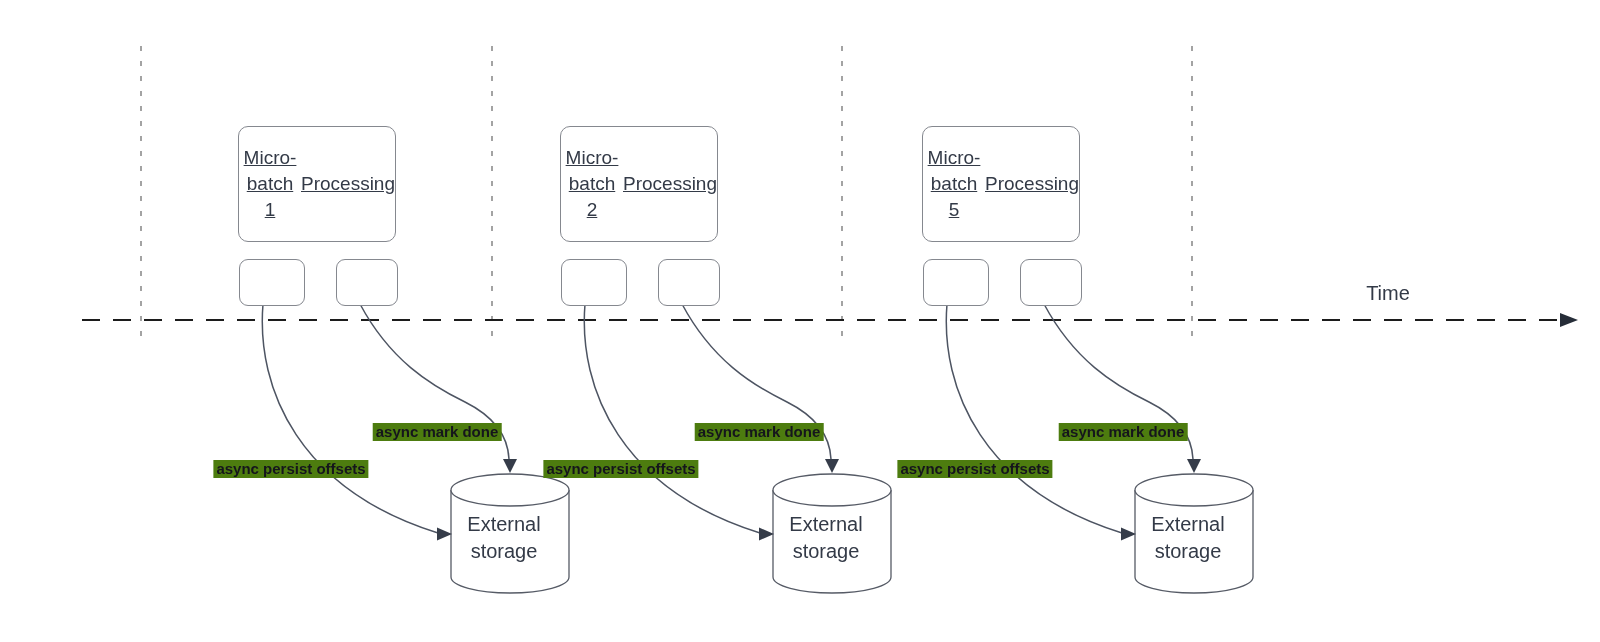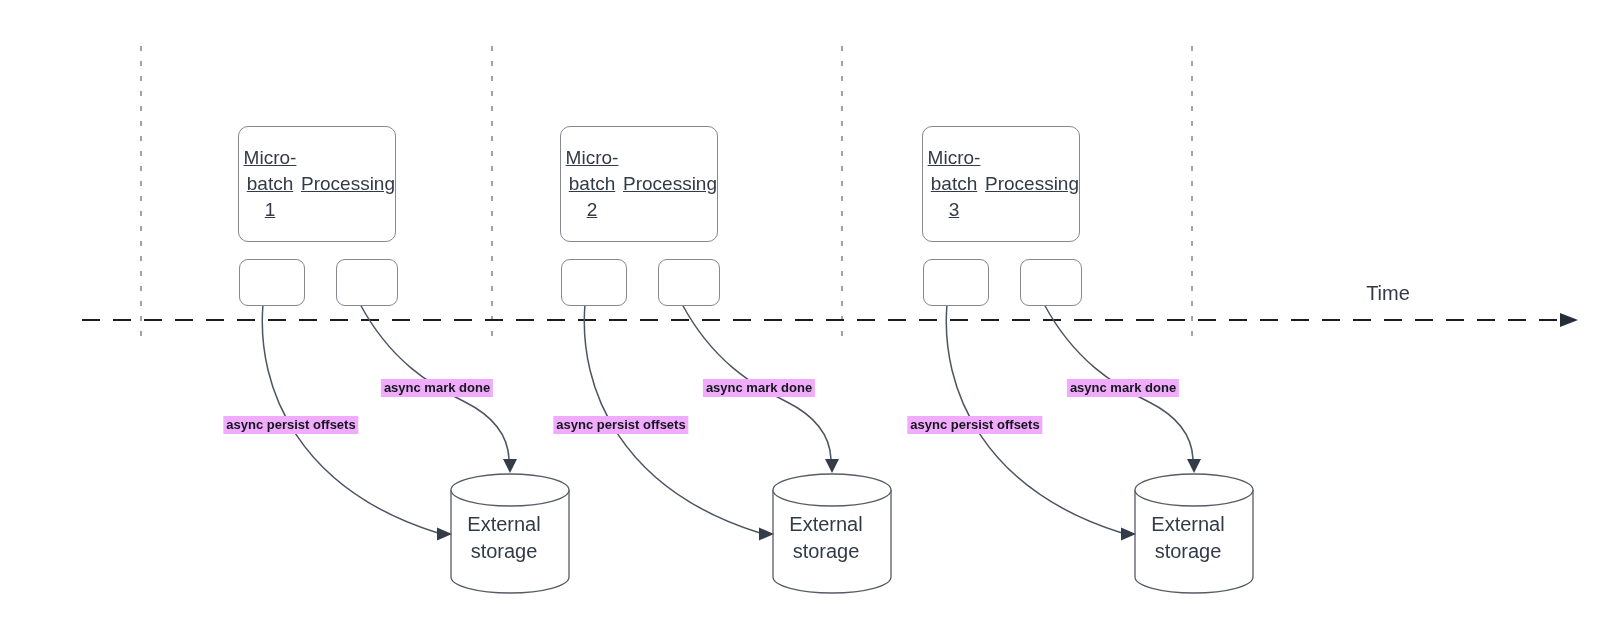--- a/index.html
+++ b/index.html
@@ -15,22 +15,22 @@
     font-size:19px;line-height:26px;color:#333a47;text-align:center;text-decoration:underline;
   }
   .mini-box{
     position:absolute;top:259px;height:45px;
     border:1px solid #85888f;border-radius:9px;background:#fff;
   }
   .mini-a{width:64px;}
   .mini-b{width:60px;}
   .lbl{
     position:absolute;transform:translateX(-50%);
-    font-size:13px;font-weight:700;color:#15151c;background:#f0abfc;
-    padding:0 3px;white-space:nowrap;line-height:18px;
+    font-size:15px;font-weight:700;color:#15151c;background:#4d7c0f;
+    padding:0 3px;white-space:nowrap;line-height:18px;margin-top:44px;
   }
   .persist{top:416px;text-align:right;}
   .done{top:379px;}
   .storage-text{
     position:absolute;top:511px;width:106px;text-align:center;
     font-size:20px;line-height:27px;color:#333a47;
   }
   .time-label{
     position:absolute;top:256px;left:1388px;transform:translateX(-50%);
     font-size:20px;color:#333a47;line-height:26px;margin-top:24px;
@@ -102,21 +102,21 @@
   <div class="mini-box mini-a" style="left:561px"></div>
   <div class="mini-box mini-b" style="left:658px"></div>
   <div class="lbl persist" style="left:621px">async persist offsets</div>
   <div class="lbl done" style="left:759px">async mark done</div>
   <div class="storage-text" style="left:773px">
     <div>External</div>
     <div>storage</div>
   </div>
 
   <div class="main-box" style="left:922px">
-    <div>Micro-batch 3</div>
+    <div>Micro-batch 5</div>
     <div>Processing</div>
   </div>
   <div class="mini-box mini-a" style="left:923px"></div>
   <div class="mini-box mini-b" style="left:1020px"></div>
   <div class="lbl persist" style="left:975px">async persist offsets</div>
   <div class="lbl done" style="left:1123px">async mark done</div>
   <div class="storage-text" style="left:1135px">
     <div>External</div>
     <div>storage</div>
   </div>

